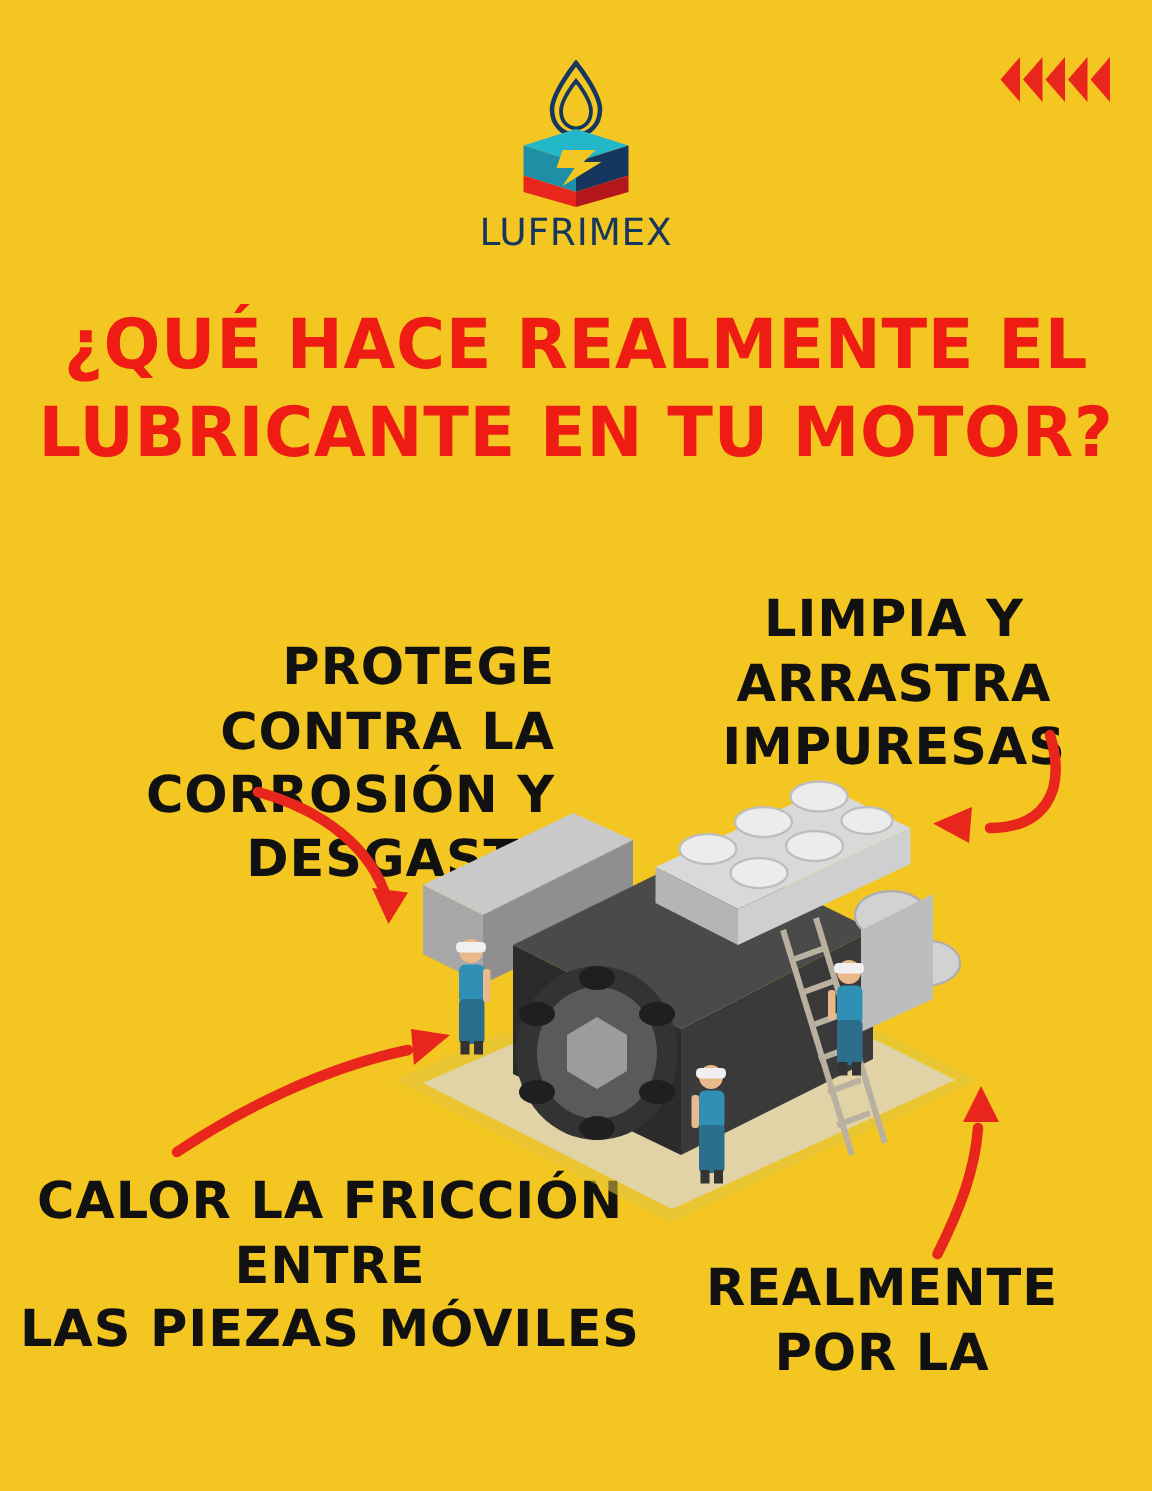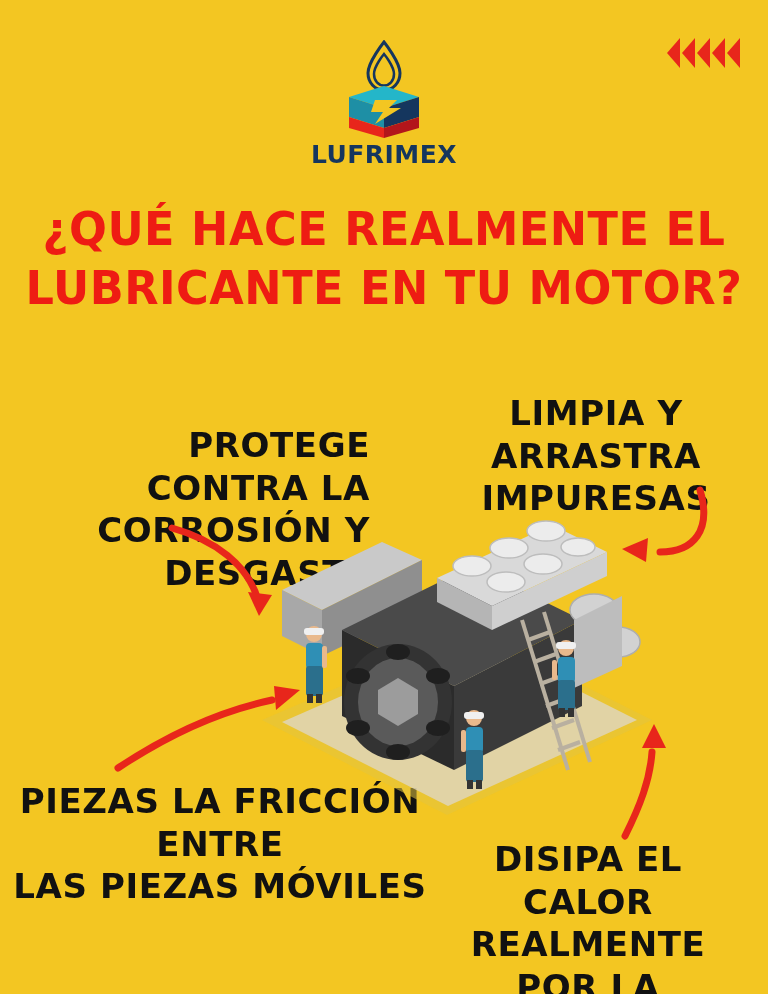--- a/index.html
+++ b/index.html
@@ -59,21 +59,21 @@
   }
   .cube {
     position: absolute;
     left: 50%;
     top: 44px;
     transform: translateX(-50%);
   }
   .logo-text {
     margin-top: 4px;
     font-family: "DejaVu Sans", sans-serif;
-    font-weight: bold;
+    font-weight: normal;
     font-size: 25px;
     letter-spacing: 0.5px;
     color: #15365e;
   }
 
   
   .headline {
     position: absolute;
     top: 200px;
     left: 0;
@@ -178,26 +178,25 @@
     <div>LIMPIA Y ARRASTRA</div>
     <div>IMPURESAS</div>
   </div>
 
   <div class="label lbl-protect">
     <div>PROTEGE CONTRA LA</div>
     <div>CORROSIÓN Y DESGASTE</div>
   </div>
 
   <div class="label lbl-friction">
-    <div>PIEZAS LA FRICCIÓN ENTRE</div>
+    <div>CALOR LA FRICCIÓN ENTRE</div>
     <div>LAS PIEZAS MÓVILES</div>
   </div>
 
   <div class="label lbl-heat">
-    <div>DISIPA EL CALOR</div>
     <div>REALMENTE POR LA</div>
   </div>
 
   <svg class="arrows" width="768" height="994" viewBox="0 0 768 994">
 
     <g>
       <path d="M172 528 C215 540 248 565 258 600" fill="none" stroke="#e8261b" stroke-width="7" stroke-linecap="round"></path>
       <polygon points="259,616 248,592 272,595" fill="#e8261b"></polygon>
     </g>
 

